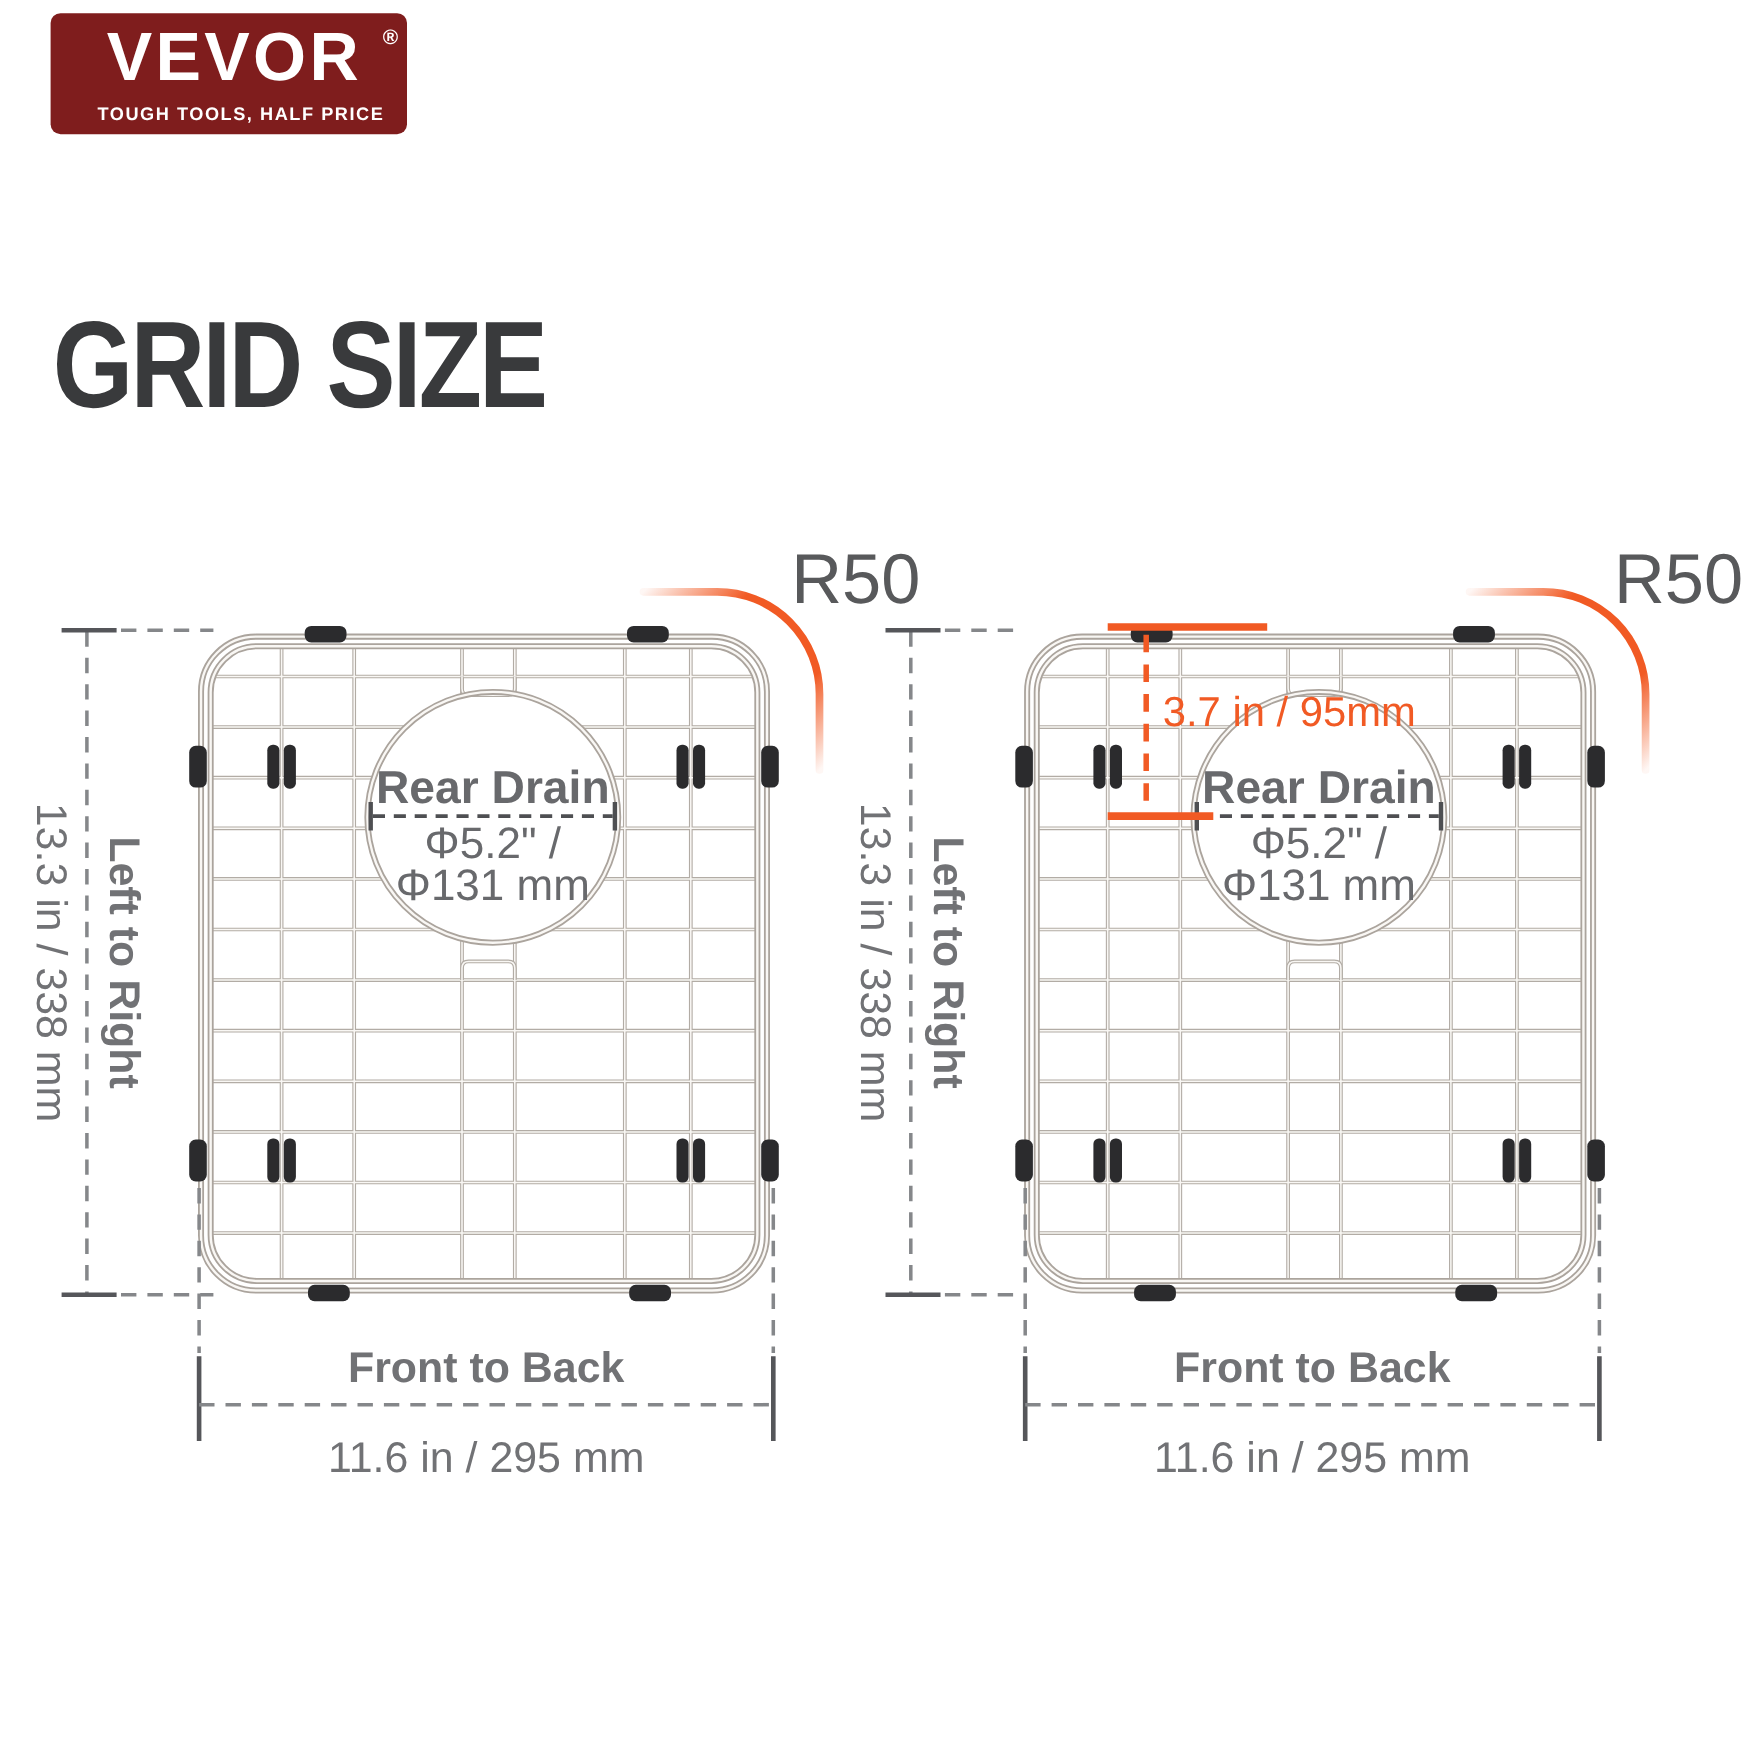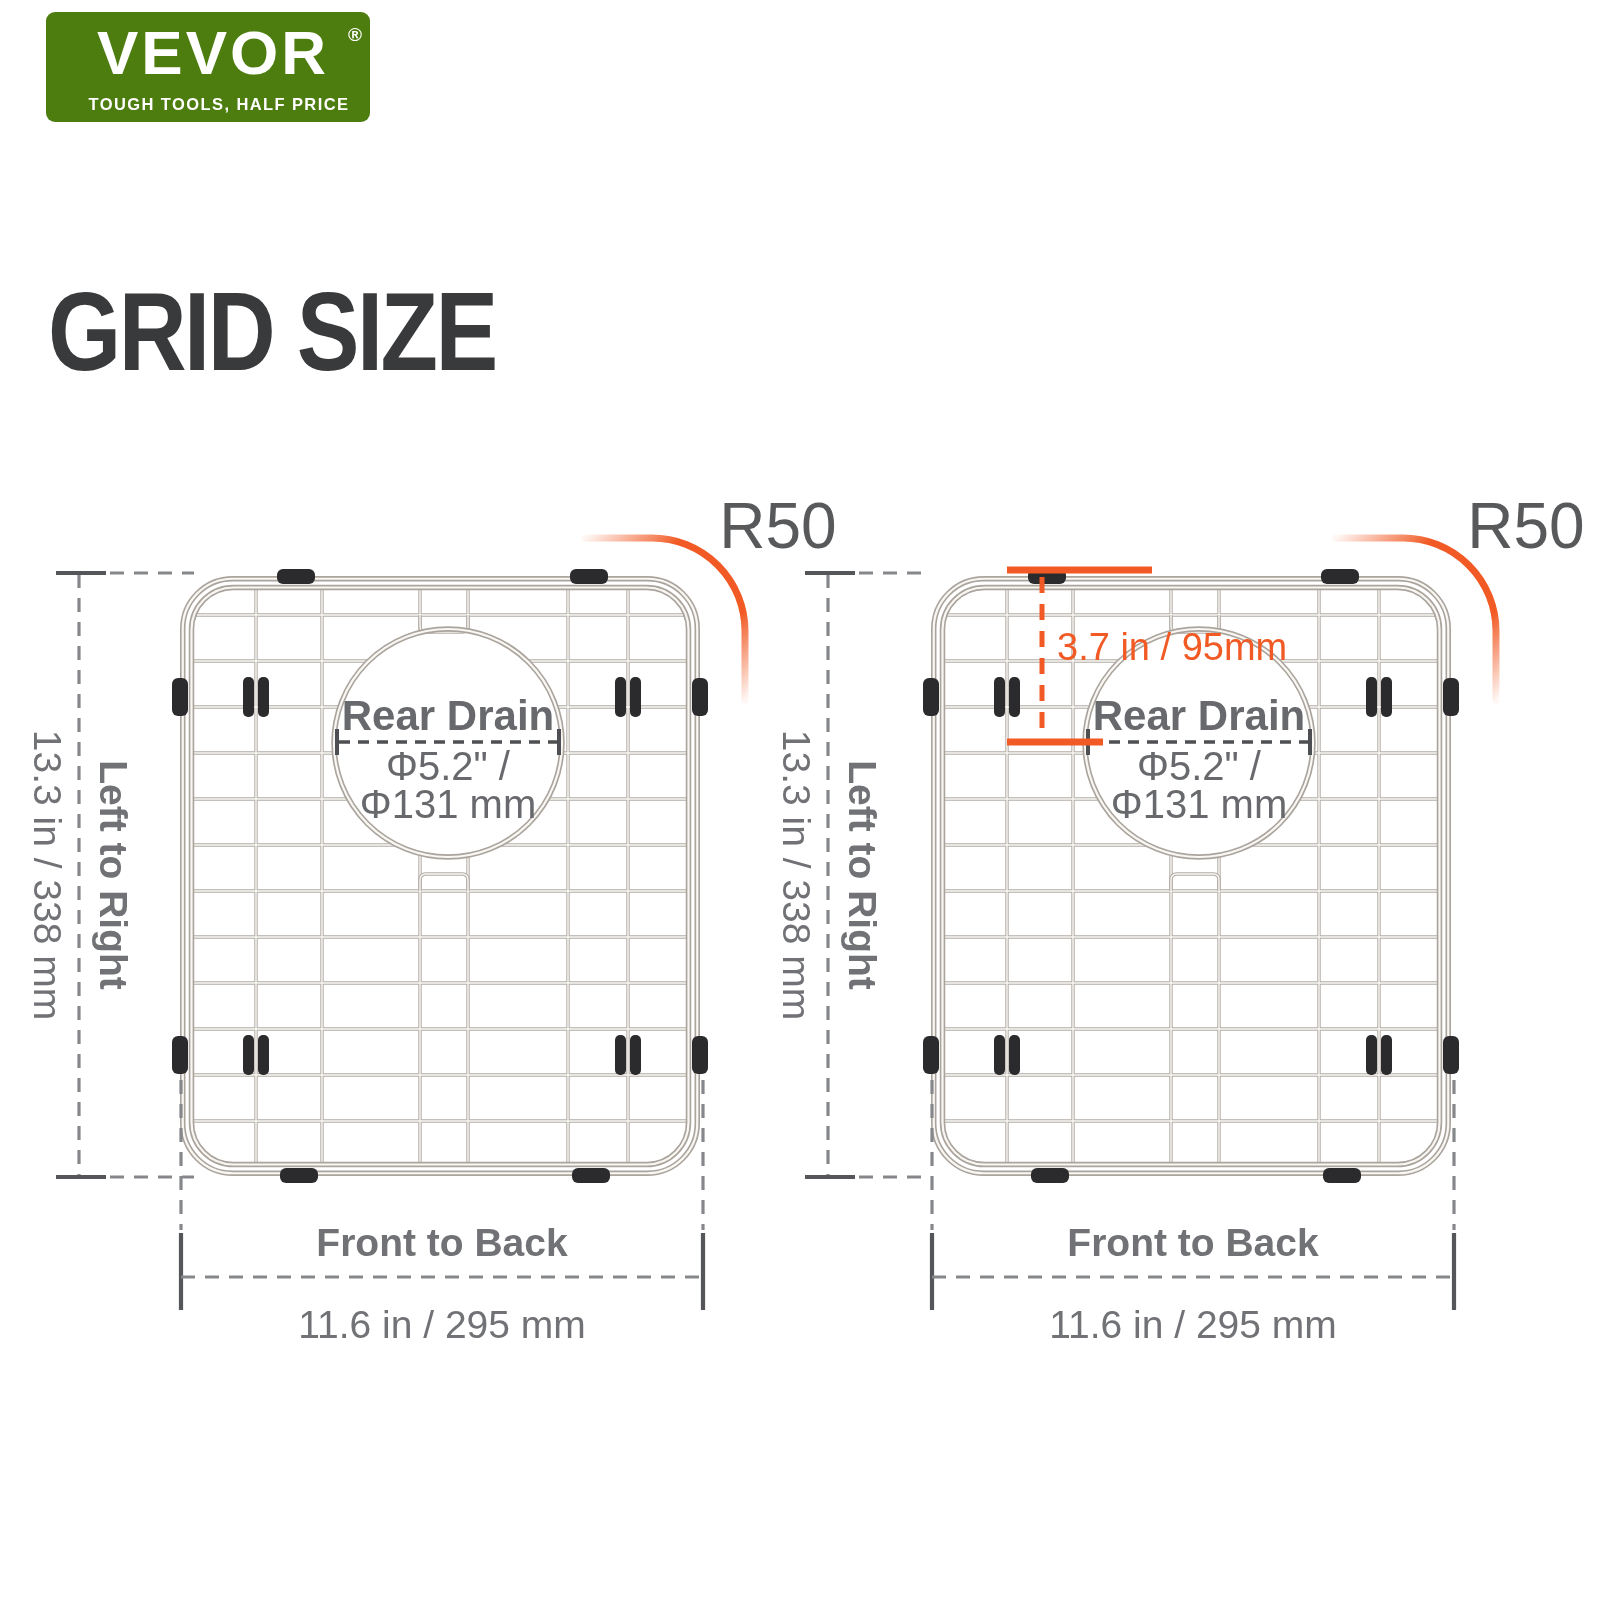--- a/index.html
+++ b/index.html
@@ -2,21 +2,21 @@
 <html><head>
 <meta charset="utf-8">
 <style>
   html,body{margin:0;padding:0;background:#ffffff;}
   body{width:1600px;height:1600px;position:relative;overflow:hidden;
        font-family:"Liberation Sans",sans-serif;}
   .canvas{position:absolute;inset:0;width:1600px;height:1600px;}
 
   
   .logo{position:absolute;left:46px;top:12px;width:324px;height:110px;
-        background:#4d7c0f;border-radius:9px;color:#fff;}
+        background:#7f1d1d;border-radius:9px;color:#fff;}
   .logo .brand{position:absolute;left:0;right:0;top:8px;text-align:center;
         font-weight:900;font-size:62px;letter-spacing:3px;line-height:1.05;
         padding-left:10px;}
   .logo .reg{position:absolute;right:8px;top:12px;font-size:19px;font-weight:700;}
   .logo .tagline{position:absolute;left:0;right:0;top:83px;text-align:center;
         font-weight:700;font-size:16.5px;letter-spacing:1.4px;padding-left:22px;
         white-space:nowrap;}
 
   
   .heading{position:absolute;left:48px;top:276px;color:#393a3c;

